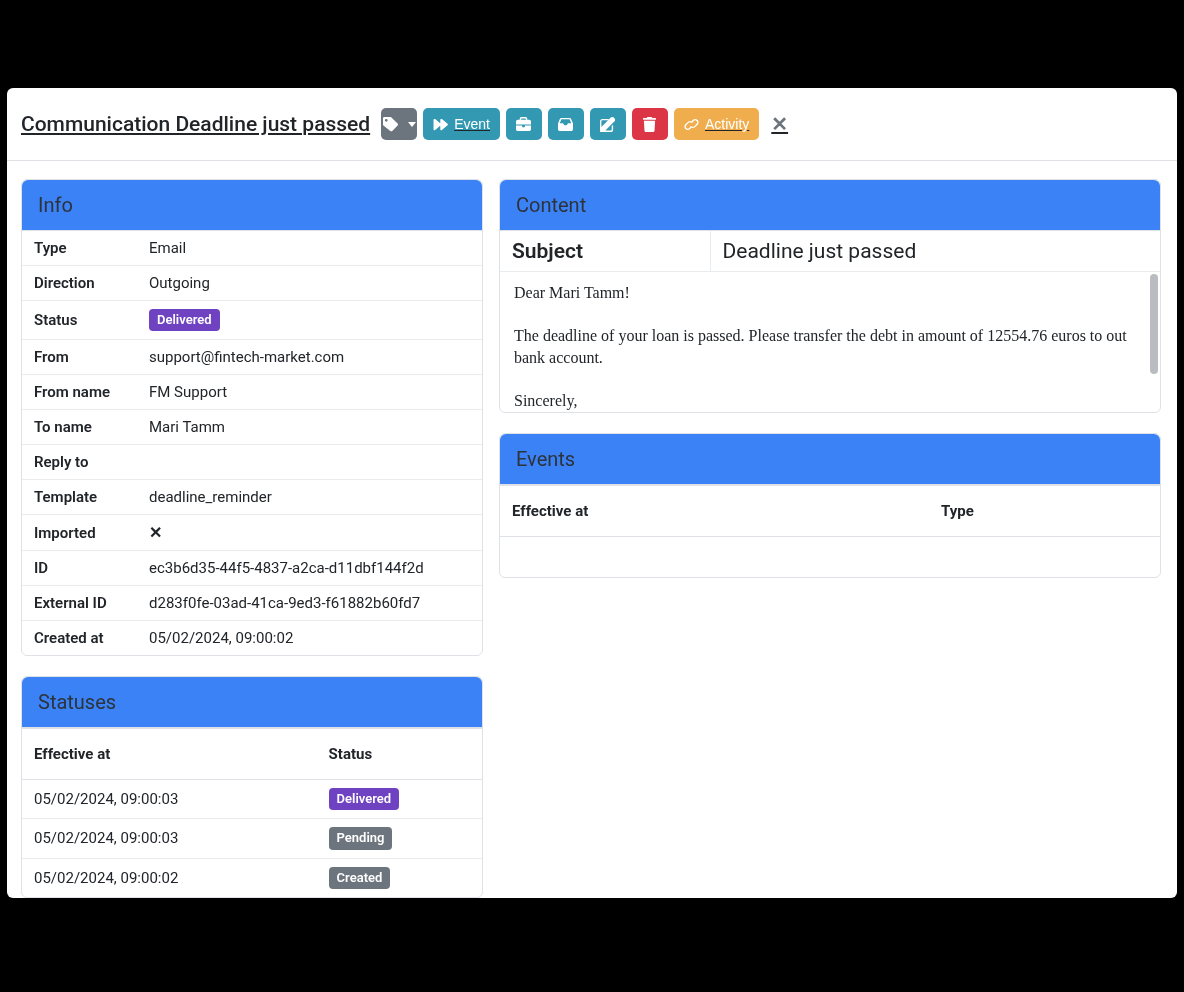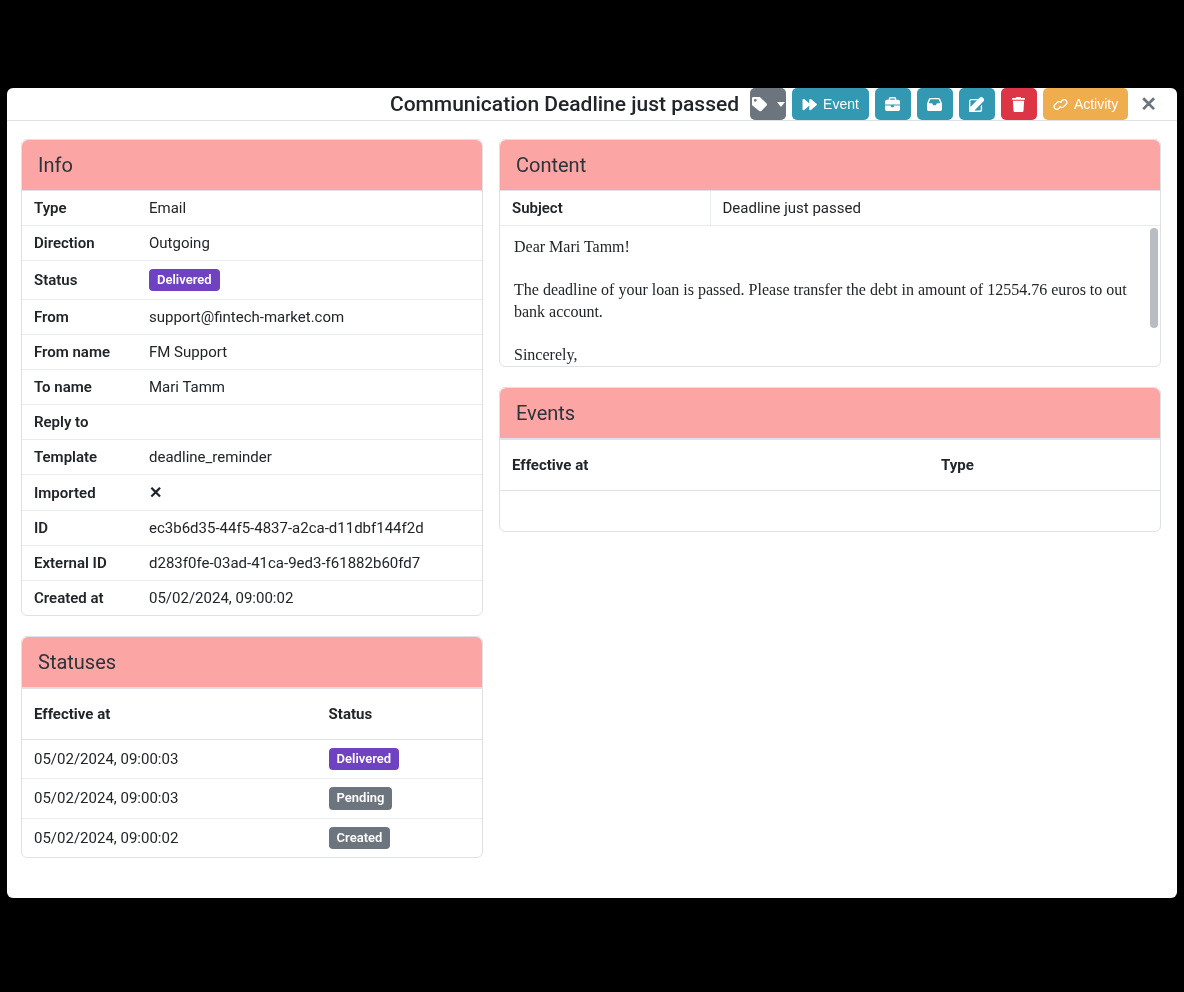--- a/index.html
+++ b/index.html
@@ -4,22 +4,22 @@
 <style>
   * { box-sizing: border-box; }
   html, body { margin:0; padding:0; background:#000; font-family: -apple-system, BlinkMacSystemFont, "Segoe UI", Roboto, "Helvetica Neue", Arial, sans-serif; color:#212529; }
   .outer { width:1184px; height:992px; background:#000; position:relative; }
   .modal {
     position:absolute; left:7px; top:88px; width:1170px; height:810px;
     background:#fff; border-radius:6px; box-shadow:0 8px 24px rgba(0,0,0,0.25);
     overflow:hidden;
   }
   .modal-header {
-    display:flex; align-items:center; justify-content:flex-end;
-    padding:0 14px; border-bottom:1px solid #dee2e6;
+    display:flex; align-items:center; justify-content:flex-start;
+    padding:20px 14px; border-bottom:1px solid #dee2e6;text-decoration:underline;
   }
   .modal-title { font-size:21px; font-weight:500; color:#212529; }
   .header-actions { display:flex; align-items:center; gap:6px;margin-left:11px; }
   .btn {
     display:inline-flex; align-items:center; justify-content:center;
     height:32px; padding:0 10px; border-radius:5px; color:#fff;
     font-size:14px; font-weight:500; cursor:pointer; border:none; gap:6px;
   }
   .btn-sq { width:36px; padding:0; }
   .btn-gray { background:#6c757d; }
@@ -30,42 +30,42 @@
   svg.icon { width:15px; height:15px; fill:currentColor; }
   .caret-down { display:inline-block; width:0;height:0;border-left:4px solid transparent;border-right:4px solid transparent;border-top:5px solid #fff; margin-left:4px;}
   .modal-body {
     padding:18px 14px 24px 14px; display:flex; gap:16px; align-items:flex-start;
   }
   .col { display:flex; flex-direction:column; gap:20px; }
   .col-left  { width:462px; }
   .col-right { width:662px; }
   .card { border:1px solid #dee2e6; border-radius:6px; background:#fff; }
   .card-header {
-    background:#fca5a5; padding:13px 16px; font-size:20px; font-weight:400; color:#2d333a;
+    background:#3b82f6; padding:13px 16px; font-size:20px; font-weight:400; color:#2d333a;
     border-bottom:1px solid #dee2e6; border-top-left-radius:6px; border-top-right-radius:6px;
   }
   table.info { width:100%; border-collapse:collapse; }
   table.info tr td { padding:8px 12px; font-size:15px; }
   table.info tr:not(:last-child) td { border-bottom:1px solid #e9ecef; }
   table.info td.label { font-weight:600; color:#212529; width:115px; }
   table.info td.value { color:#212529; }
   .badge {
     display:inline-block; padding:2px 8px; border-radius:4px; font-size:13px; font-weight:600; color:#fff; line-height:1.4;
   }
   .badge-purple { background:#6f42c1; }
   .badge-gray   { background:#6c757d; }
   .x-mark { font-size:16px; font-weight:700; }
 
   table.dt { width:100%; border-collapse:collapse; }
   table.dt th { text-align:left; padding:16px 12px; font-size:15px; font-weight:700; border-bottom:1px solid #dee2e6; border-top:1px solid #dee2e6; }
   table.dt td { padding:8px 12px; font-size:15px; border-bottom:1px solid #e9ecef; }
   table.dt tr:last-child td { border-bottom:none; }
 
   table.subj { width:100%; border-collapse:collapse; }
-  table.subj td { padding:8px 12px; font-size:15px; border-bottom:1px solid #e9ecef;}
+  table.subj td { padding:8px 12px; font-size:21px; border-bottom:1px solid #e9ecef;}
   table.subj td.label { font-weight:600; width:210px; border-right:1px solid #e9ecef; }
 
   .content-body-wrap { position:relative; }
   .content-body {
     padding:10px 14px 8px 14px; font-family: Georgia, "Times New Roman", serif; font-size:16px;
     height:140px; overflow:auto; line-height:1.35;
   }
   .scroll-thumb { position:absolute; right:2px; top:2px; width:8px; height:100px; background:#b9bcc0; border-radius:4px;}
   .events-body { height:40px; }
 </style>

